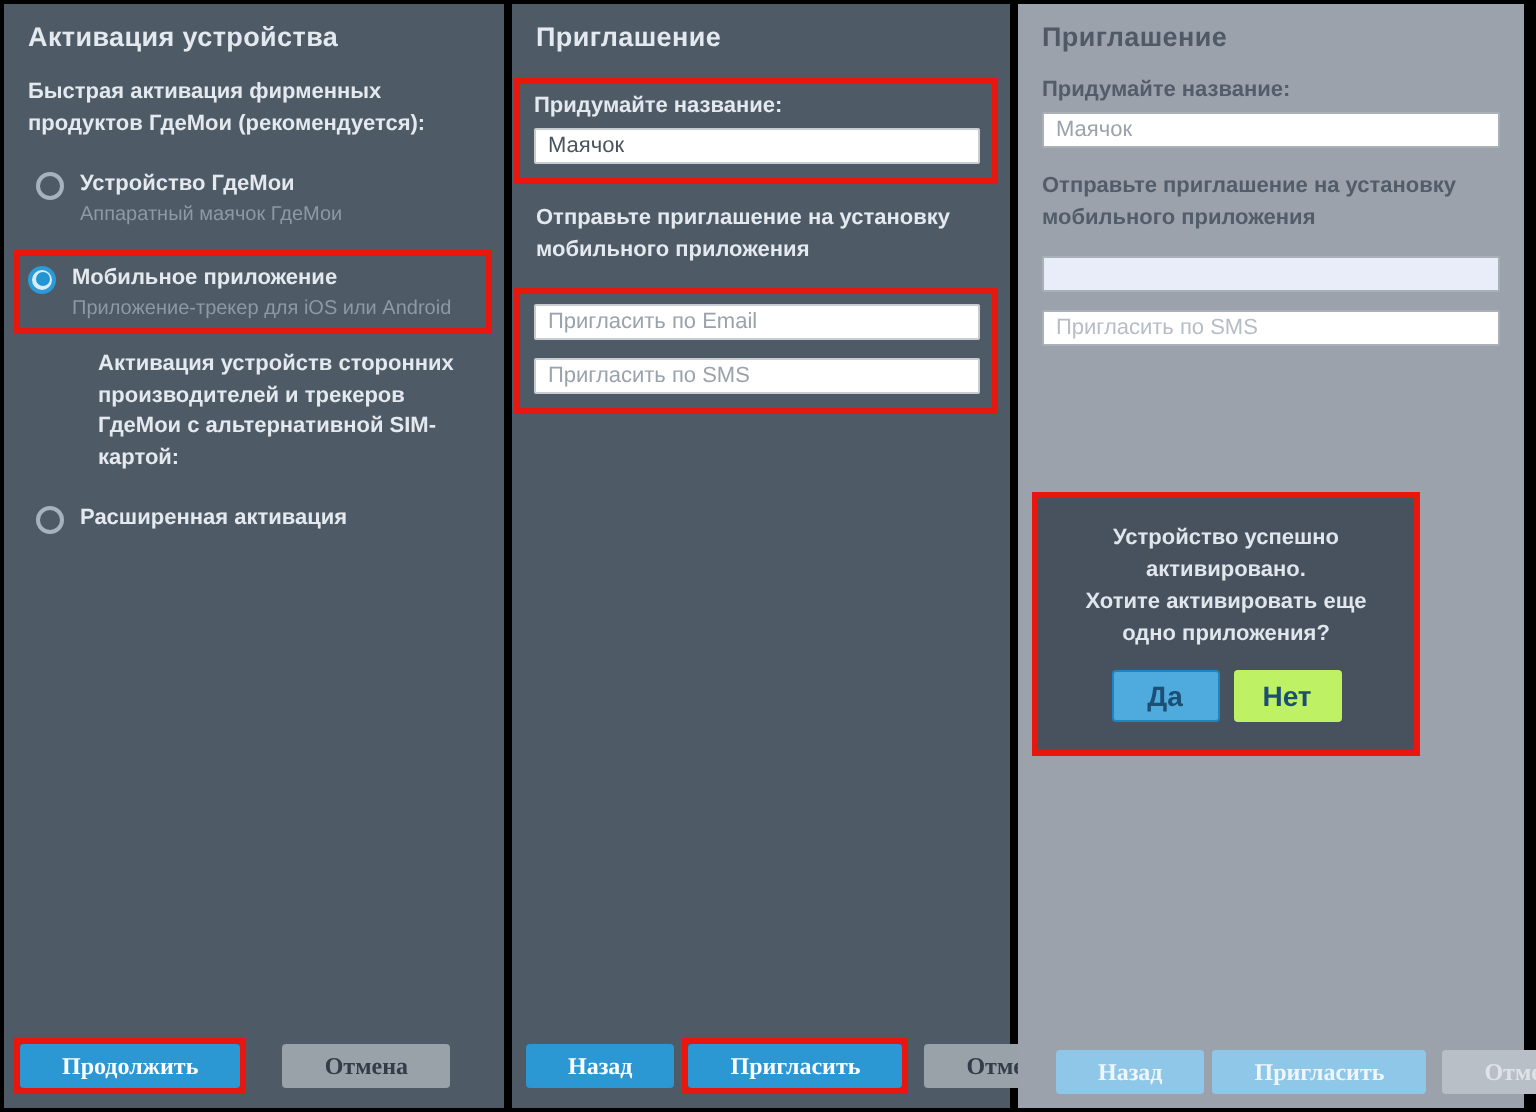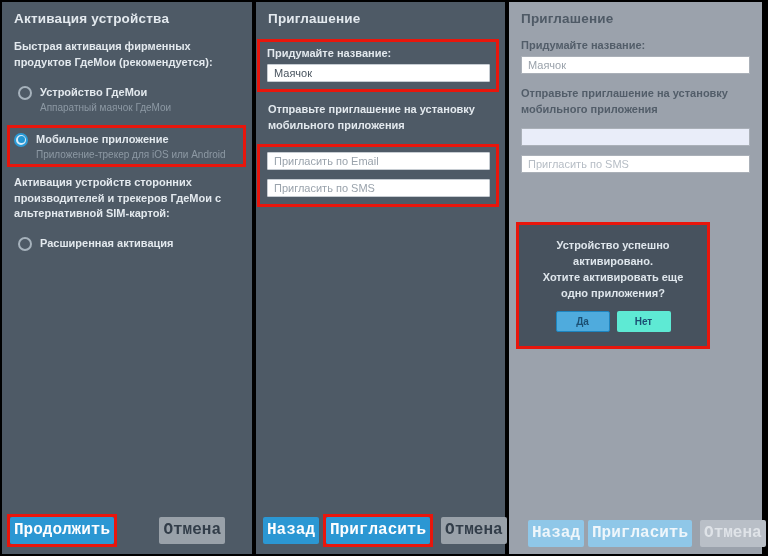--- a/index.html
+++ b/index.html
@@ -92,24 +92,24 @@
   .panel-right .field::placeholder { color: #b6bdc5; }
   .panel-right .field.focus-tint { background: #e9edf9; }
 
   .field-label { font-size: 11px; font-weight: 600; margin-bottom: 5px; }
 
   
   .btn {
     display: inline-block;
     border: none;
     border-radius: 2px;
-    font-family: Liberation Mono, monospace;
-    font-size: 16px;
-    font-weight: 600;
-    padding: 4px 4px;
+    font-family: Liberation Serif, serif;
+    font-size: 12px;
+    font-weight: 600;
+    padding: 4px 21px;
     line-height: 1.2;
     cursor: pointer;
   }
   .btn-blue   { background: #2b97d3; color: #fdfdfe; }
   .btn-gray   { background: #99a1a9; color: #323d49; }
   .btn-dim-blue { background: #8fc7e8; color: #eef6fb; }
   .btn-dim-gray { background: #b9bfc7; color: #dfe3e8; }
 
   .footer {
     position: absolute;
@@ -118,21 +118,21 @@
     align-items: center;
     gap: 4px;
   }
   .footer .spacer { flex: 1; }
   .footer .redbox-btn { margin-left: -7px; }
 
   
   .dialog-wrap {
     position: absolute;
     left: 7px;
-    top: 220px;
+    top: 244px;
     width: 194px;
   }
   .dialog {
     background: #47525e;
     padding: 13px 10px 14px;
     text-align: center;
   }
   .dialog-text {
     font-size: 11px;
     font-weight: 600;
@@ -142,29 +142,29 @@
   .dialog-buttons {
     margin-top: 9px;
     display: flex;
     justify-content: center;
     gap: 7px;
   }
   .btn-dlg {
     width: 54px;
     padding: 4px 0;
     text-align: center;
-    font-size: 10px;
+    font-size: 14px;
     font-weight: 700;
     border-radius: 2px;
     border: none;
     cursor: pointer;
     font-family: "Liberation Sans", "DejaVu Sans", sans-serif;
   }
   .btn-yes { background: #4fabdd; color: #1b4f73; border: 1px solid #1d85c0; }
-  .btn-no  { background: #5eead4; color: #1b4f73; }
+  .btn-no  { background: #bef264; color: #1b4f73; }
 </style>
 </head>
 <body>
 
 <div class="wizard">
 
   <div class="panel panel-left">
     <div class="panel-title">Активация устройства</div>
 
     <div class="body-text">Быстрая активация фирменных продуктов ГдеМои (рекомендуется):</div>
@@ -180,21 +180,21 @@
     <div class="redbox redbox-option">
       <div class="option" style="padding:0 0 0 4px;">
         <span class="radio checked"></span>
         <div>
           <div class="opt-label">Мобильное приложение</div>
           <div class="opt-sub">Приложение-трекер для iOS или Android</div>
         </div>
       </div>
     </div>
 
-    <div class="body-text" style="margin-top:4px;">Активация устройств сторонних производителей и трекеров ГдеМои с альтернативной SIM-картой:</div>
+    <div class="body-text" style="margin-top:4px;margin-left:35px;">Активация устройств сторонних производителей и трекеров ГдеМои с альтернативной SIM-картой:</div>
 
     <div class="option">
       <span class="radio"></span>
       <div>
         <div class="opt-label">Расширенная активация</div>
       </div>
     </div>
 
     <div class="footer" style="left:5px;">
       <span class="redbox redbox-btn" style="margin-left:0;">

